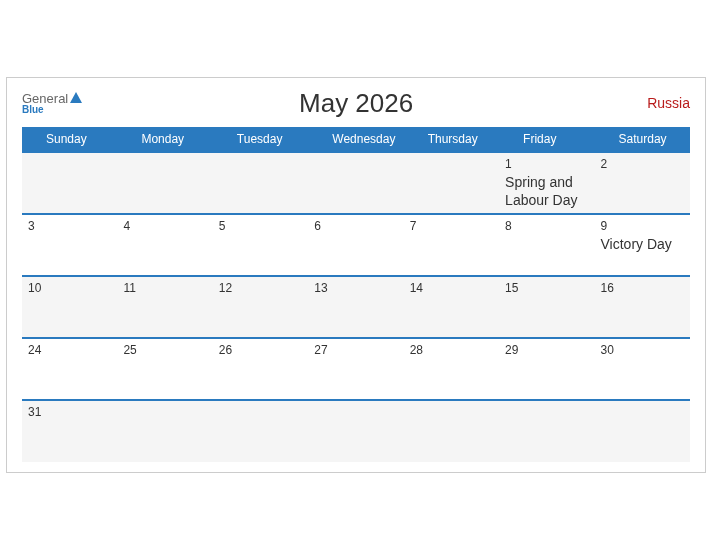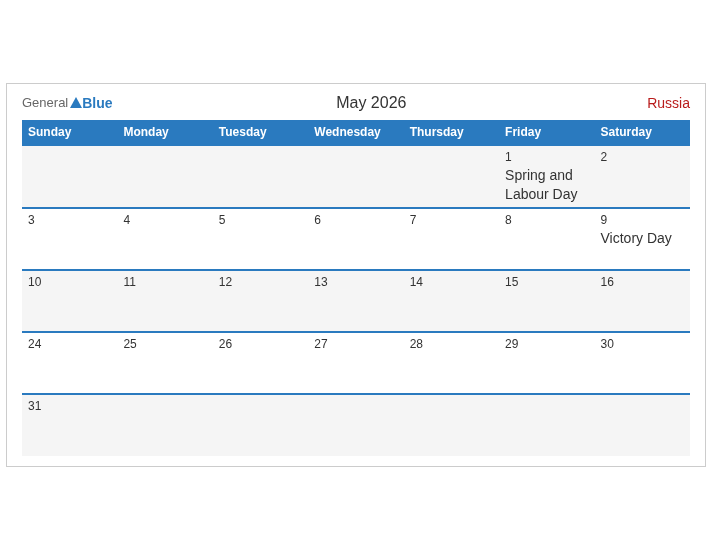--- a/index.html
+++ b/index.html
@@ -20,26 +20,26 @@
     }
     .cal-header {
       display: flex;
       align-items: center;
       justify-content: space-between;
       margin-bottom: 8px;
       position: relative;
     }
     .logo {
       display: flex;
-      flex-direction: row;
+      flex-direction: column;
       align-items: flex-start;
       line-height: 1;
     }
     .cal-title {
-      font-size: 16px;
+      font-size: 26px;
       font-weight: normal;
       color: #333;
       text-align: center;
       flex: 1;
     }
     .cal-country {
       font-size: 14px;
       color: #b91c1c;
       text-align: right;
       min-width: 60px;
@@ -48,22 +48,22 @@
       width: 100%;
       border-collapse: collapse;
       table-layout: fixed;
     }
     thead tr {
       background-color: #2a7abf;
     }
     thead th {
       color: #fff;
       font-size: 12px;
-      font-weight: bold;
-      padding: 5px 6px;
+      font-weight: normal;
+      padding: 5px 24px;
       text-align: left;
       border: none;
     }
     tbody tr {
       border-top: 2px solid #2a7abf;
     }
     tbody td {
       vertical-align: top;
       padding: 4px 6px;
       font-size: 12px;
@@ -89,21 +89,21 @@
     }
     .logo-row {
       display: flex;
       align-items: center;
     }
     .logo-general-text {
       font-size: 13px;
       color: #666;
     }
     .logo-blue-text {
-      font-size: 14px;
+      font-size: 10px;
       color: #2a7abf;
       font-weight: bold;
     }
   </style>
 </head>
 <body>
 
 <div class="calendar-container">
   <div class="cal-header">
     <div class="logo">

